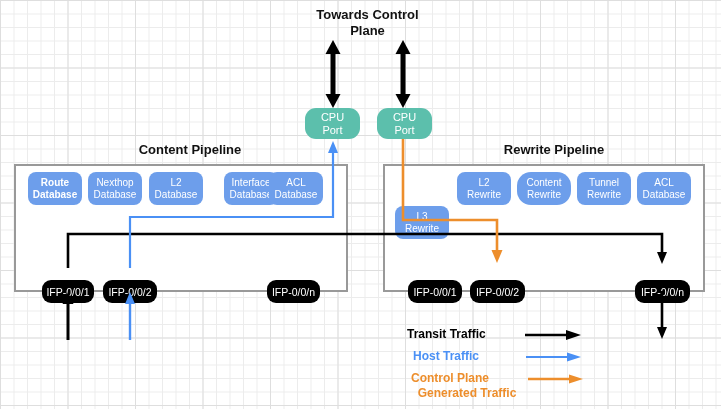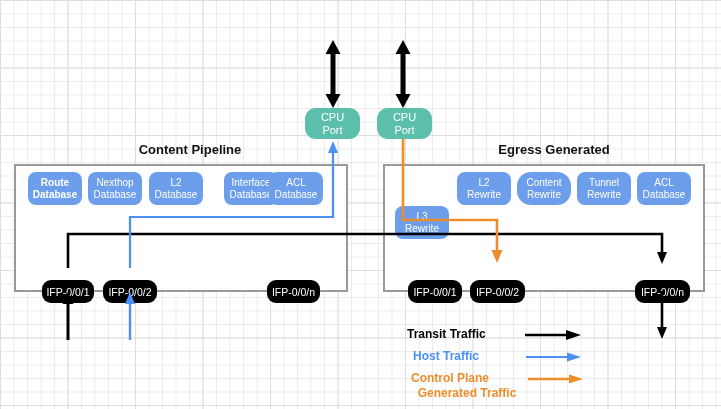--- a/index.html
+++ b/index.html
@@ -47,28 +47,30 @@
   .legend-transit{left:407px;top:327px;color:#000000;}
   .legend-host{left:413px;top:349px;color:#4a90f5;}
   .legend-control{left:411px;top:371px;color:#ed8e2c;white-space:pre;}
   svg.overlay{position:absolute;left:0;top:0;width:721px;height:409px;pointer-events:none;}
 </style>
 </head>
 <body>
 
 <div class="canvas">
 
+  <div class="towards-title pre">Towards Control
+Plane</div>
 
   <div class="cpu pre" style="left:305px;">CPU
 Port</div>
   <div class="cpu pre" style="left:377px;">CPU
 Port</div>
 
   <div class="pipeline-title" style="left:90px;">Content Pipeline</div>
-  <div class="pipeline-title" style="left:454px;">Egress Generated</div>
+  <div class="pipeline-title" style="left:454px;">Rewrite Pipeline</div>
 
   <div class="pipeline-box" style="left:14px;width:334px;"></div>
   <div class="module pre" style="left:28px;font-weight:bold;">Route
 Database</div>
   <div class="module pre" style="left:88px;">Nexthop
 Database</div>
   <div class="module pre" style="left:149px;">L2
 Database</div>
   <div class="module pre" style="left:224px;">Interface
 Database</div>

